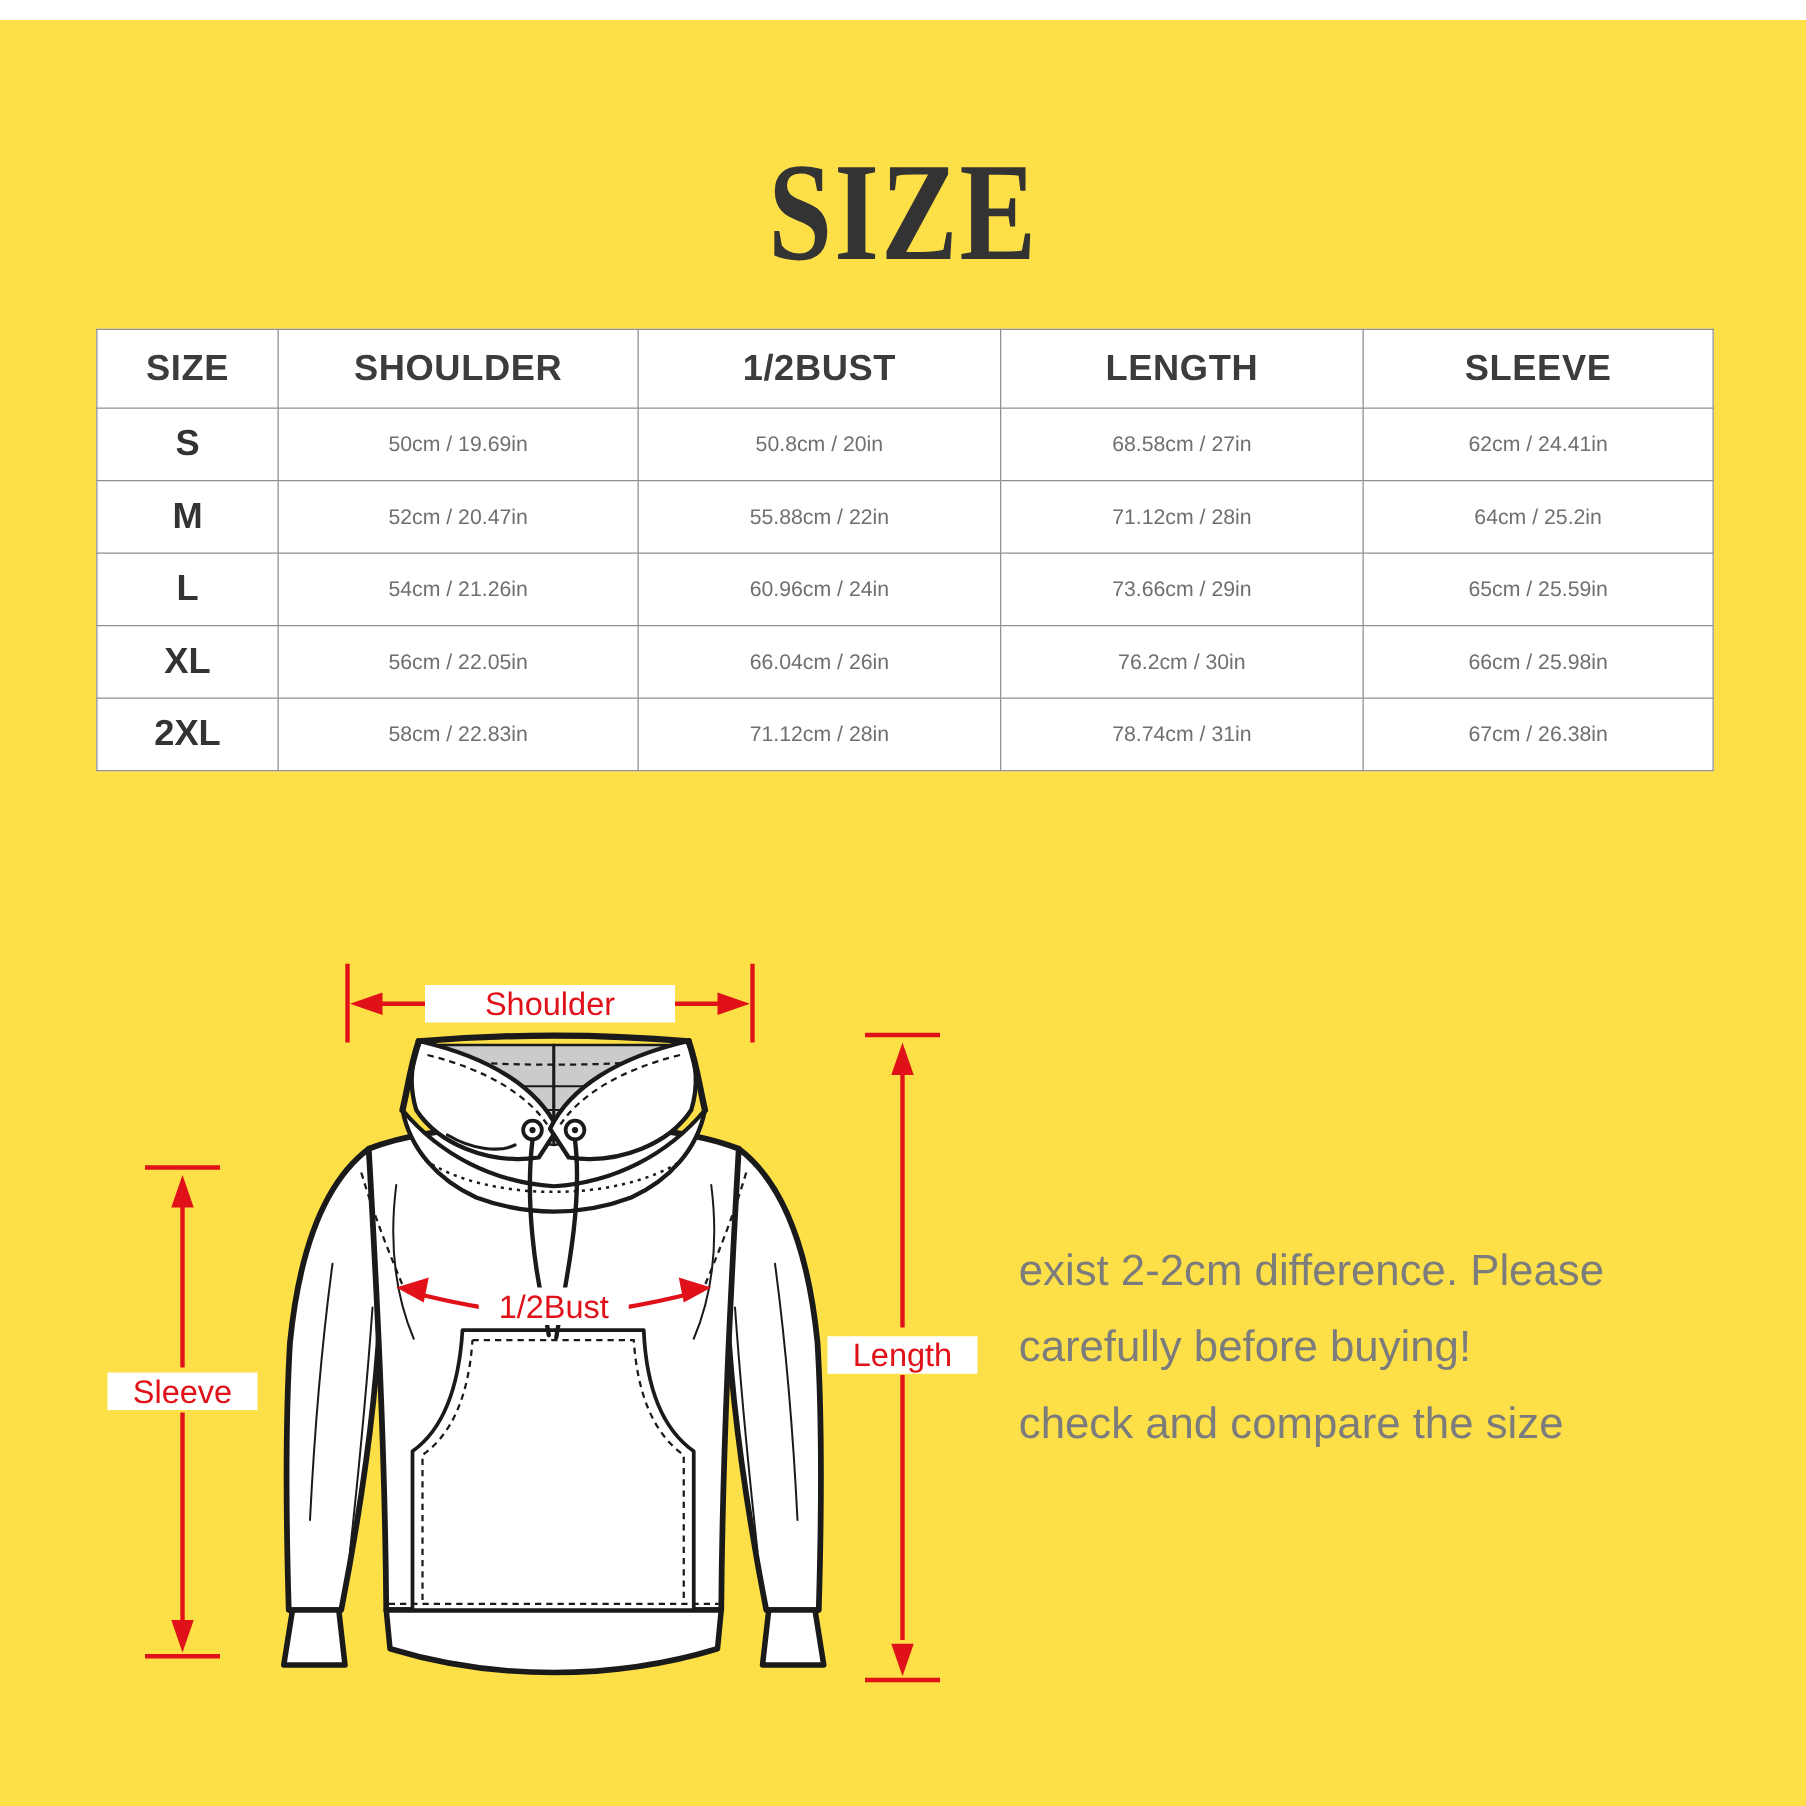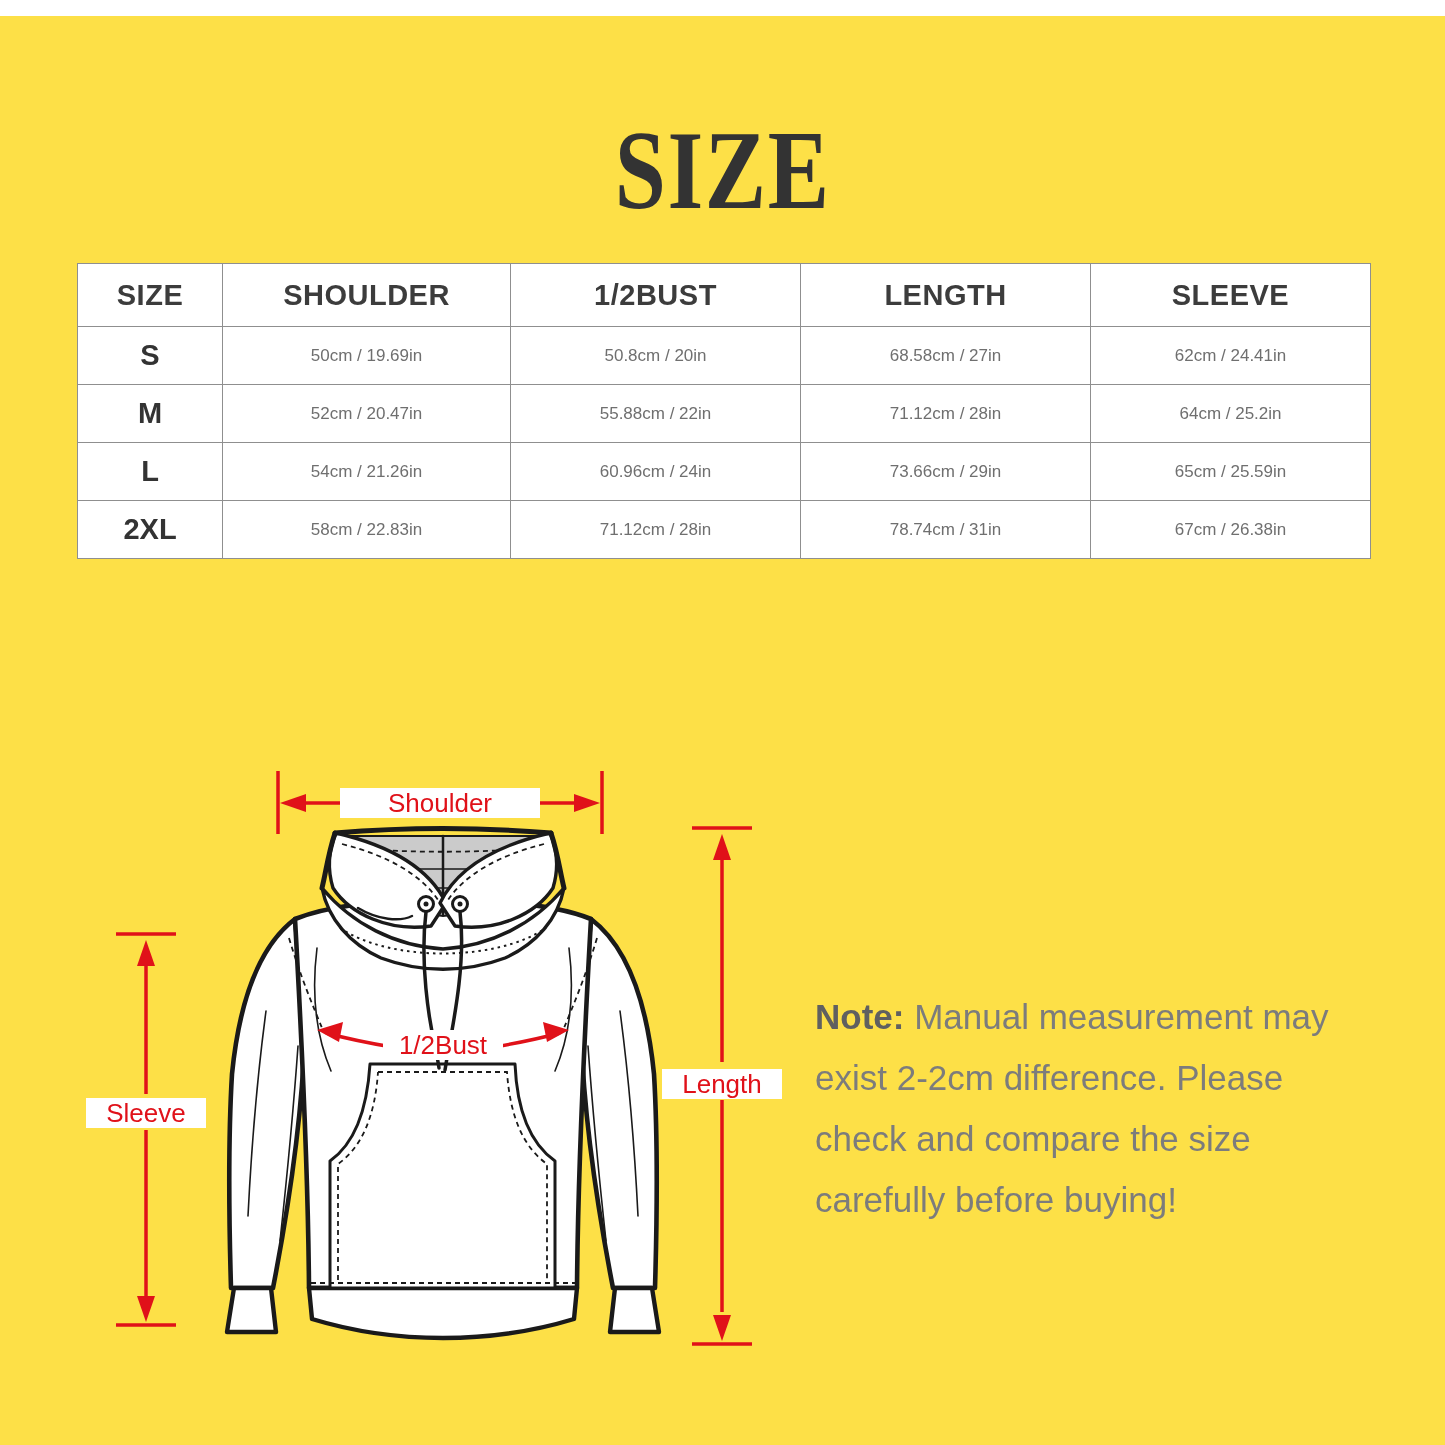--- a/index.html
+++ b/index.html
@@ -83,20 +83,27 @@
         <td>55.88cm / 22in</td>
         <td>71.12cm / 28in</td>
         <td>64cm / 25.2in</td>
       </tr>
       <tr>
         <th>L</th>
         <td>54cm / 21.26in</td>
         <td>60.96cm / 24in</td>
         <td>73.66cm / 29in</td>
         <td>65cm / 25.59in</td>
+      </tr>
+      <tr>
+        <th>XL</th>
+        <td>56cm / 22.05in</td>
+        <td>66.04cm / 26in</td>
+        <td>76.2cm / 30in</td>
+        <td>66cm / 25.98in</td>
       </tr>
       <tr>
         <th>2XL</th>
         <td>58cm / 22.83in</td>
         <td>71.12cm / 28in</td>
         <td>78.74cm / 31in</td>
         <td>67cm / 26.38in</td>
       </tr>
     </tbody>
   </table>
@@ -196,19 +203,18 @@
       <path class="red-ln" d="M602,588 L662,588"></path>
     </g>
   </svg>
 
   <div class="measure-label" style="left:340px;top:772px;width:200px;">Shoulder</div>
   <div class="measure-label" style="left:383px;top:1014px;width:120px;">1/2Bust</div>
   <div class="measure-label" style="left:86px;top:1082px;width:120px;">Sleeve</div>
   <div class="measure-label" style="left:662px;top:1053px;width:120px;">Length</div>
 
   <div class="note-block">
-    <div class="note-line"><span class="note-label">Note:</span> <span>Manual measurement may</span></div>
     <div class="note-line">exist 2-2cm difference. Please</div>
+    <div class="note-line">carefully before buying!</div>
     <div class="note-line">check and compare the size</div>
-    <div class="note-line">carefully before buying!</div>
   </div>
 
 </div>
 
 </body></html>

